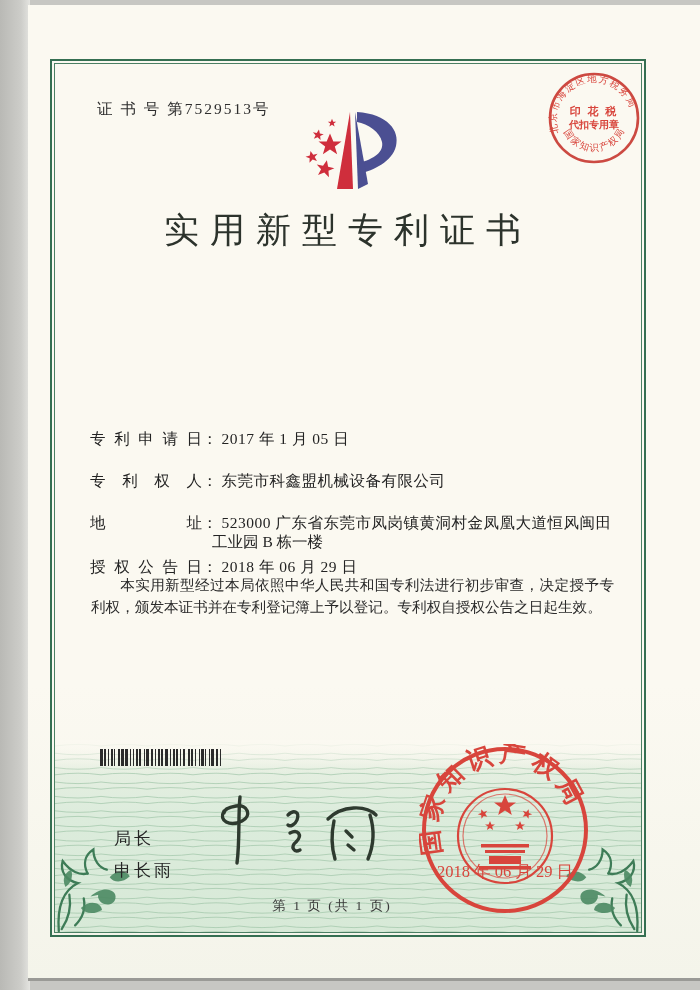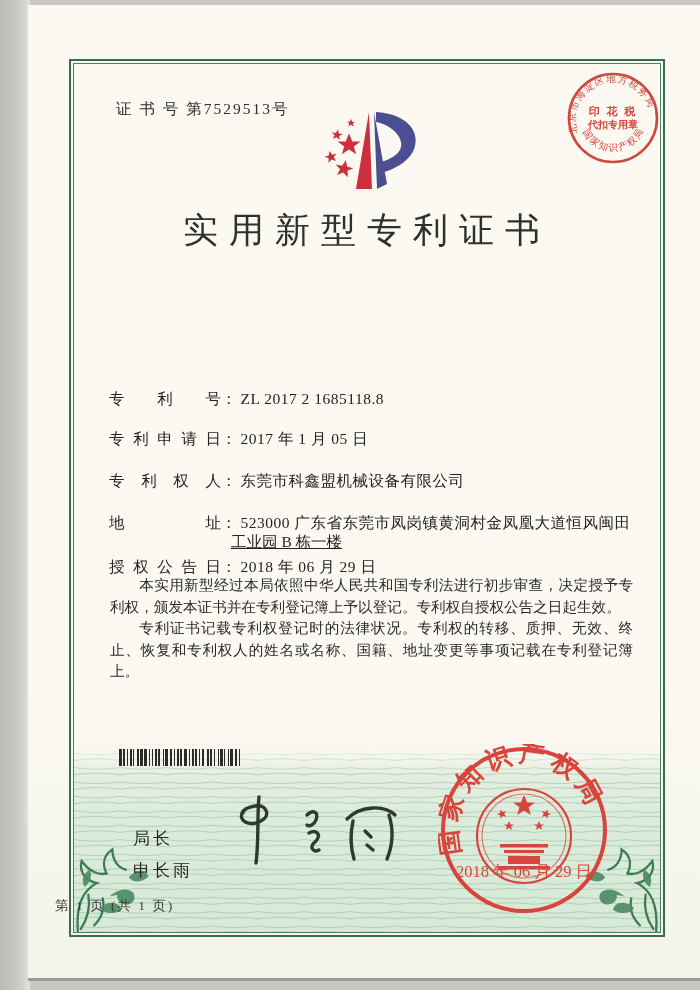--- a/index.html
+++ b/index.html
@@ -10,21 +10,21 @@
   }
   .scan-edge-left{position:absolute;left:0;top:0;width:30px;height:990px;
     background:linear-gradient(90deg,#b9b9b5,#cdcdc9 70%,#e4e4e0);}
   .page{
     position:absolute;left:28px;top:5px;width:672px;height:973px;
     background:linear-gradient(180deg,#fbf9f1 0%,#fbf9f1 70%,#f4f4ea 100%);
     box-shadow:0 3px 0 #9a9a96;
   }
   .frame{
     position:absolute;left:22px;top:54px;width:596px;height:878px;
-    border:2px solid #356f52;box-sizing:border-box;margin-left:19px;
+    border:2px solid #356f52;box-sizing:border-box;
   }
   .frame-inner{position:absolute;inset:2px;border:1px solid #4b8064;pointer-events:none;}
   
   .band{position:absolute;left:3px;right:3px;bottom:3px;height:192px;overflow:hidden;
     background:linear-gradient(180deg,rgba(214,232,214,0) 0%,rgba(214,232,214,.55) 14%,#dcecdc 40%,#d7e9d7 100%);}
   .band svg{position:absolute;inset:0;}
   .band-fade{position:absolute;left:0;right:0;top:0;height:34px;
     background:linear-gradient(180deg,#fbf9f1,rgba(251,249,241,0));}
   .corner{position:absolute;bottom:2px;width:96px;height:96px;}
   .corner.left{left:2px;}
@@ -34,40 +34,40 @@
   
   .logo{position:absolute;left:248px;top:46px;width:104px;height:96px;}
   
   .title{position:absolute;left:0;right:0;top:146px;text-align:center;
     font-size:35px;color:#2c332c;letter-spacing:11px;font-weight:500;white-space:nowrap;}
   
   .frow{position:absolute;left:38px;font-size:15.5px;color:#232323;white-space:nowrap;}
   .flabel{display:inline-block;width:112px;text-align:justify;text-align-last:justify;vertical-align:bottom;}
   .fcolon{display:inline-block;margin-right:4px;}
   .fval{letter-spacing:.5px;}
-  .addr2{position:absolute;left:160px;top:471px;font-size:15.5px;color:#232323;text-decoration:underline;}
+  .addr2{position:absolute;left:160px;top:471px;font-size:15.5px;color:#232323;}
   .grant-no{position:absolute;left:312px;top:0;}
   
   .body-text{position:absolute;left:39px;top:514px;width:523px;
     font-size:14.6px;line-height:21.6px;color:#2a2a2a;text-align:justify;}
   .body-text p{margin:0;text-indent:2em;}
   
   .barcode{position:absolute;left:48px;top:688px;width:172px;height:17px;display:flex;align-items:stretch;}
   .barcode span{display:block;height:100%;}
   
   .sig-title{position:absolute;left:62px;top:766px;font-size:17px;letter-spacing:3px;color:#262626;
     font-family:"Liberation Sans","DejaVu Sans",sans-serif;}
   .sig-name{position:absolute;left:62px;top:798px;font-size:17px;letter-spacing:3px;color:#262626;
     font-family:"Liberation Sans","DejaVu Sans",sans-serif;}
   .signature-svg{position:absolute;left:158px;top:728px;width:180px;height:90px;}
   
   .big-seal{position:absolute;left:367px;top:683px;width:172px;height:172px;}
   .tax-stamp{position:absolute;left:491px;top:6px;width:102px;height:102px;}
   
-  .footer-page{position:absolute;left:0;right:0;top:836px;
+  .footer-page{position:absolute;left:0;right:0;top:836px;text-align:center;
     font-size:13.5px;color:#3a3a3a;letter-spacing:2px;transform:translateX(-16px);}
   .seal-text{fill:#d8453c;font-family:"Liberation Serif","DejaVu Serif",serif;}
 </style>
 </head>
 <body>
 
 <div class="scan-edge-left"></div>
 
 <div class="page">
   <div class="frame">
@@ -147,40 +147,36 @@
         <polygon transform="translate(30,38) scale(1.15)" points="0,-10 2.9,-3.1 10,-3.1 4.2,1.2 6.2,8.1 0,4 -6.2,8.1 -4.2,1.2 -10,-3.1 -2.9,-3.1"></polygon>
         <polygon transform="translate(25,62) scale(0.9) rotate(12)" points="0,-10 2.9,-3.1 10,-3.1 4.2,1.2 6.2,8.1 0,4 -6.2,8.1 -4.2,1.2 -10,-3.1 -2.9,-3.1"></polygon>
         <polygon transform="translate(12,50) scale(0.62) rotate(-14)" points="0,-10 2.9,-3.1 10,-3.1 4.2,1.2 6.2,8.1 0,4 -6.2,8.1 -4.2,1.2 -10,-3.1 -2.9,-3.1"></polygon>
         <polygon transform="translate(18,28) scale(0.55) rotate(10)" points="0,-10 2.9,-3.1 10,-3.1 4.2,1.2 6.2,8.1 0,4 -6.2,8.1 -4.2,1.2 -10,-3.1 -2.9,-3.1"></polygon>
         <polygon transform="translate(32,16) scale(0.42)" points="0,-10 2.9,-3.1 10,-3.1 4.2,1.2 6.2,8.1 0,4 -6.2,8.1 -4.2,1.2 -10,-3.1 -2.9,-3.1"></polygon>
       </g>
     </svg>
 
     <div class="title">实用新型专利证书</div>
 
-    <div class="frow" style="top:328px">
-      <span class="flabel">专利号</span><span class="fcolon">：</span><span class="fval">ZL 2017 2 1685118.8</span>
-    </div>
     <div class="frow" style="top:368px">
       <span class="flabel">专利申请日</span><span class="fcolon">：</span><span class="fval">2017 年 1 月 05 日</span>
     </div>
     <div class="frow" style="top:410px">
       <span class="flabel">专利权人</span><span class="fcolon">：</span><span class="fval">东莞市科鑫盟机械设备有限公司</span>
     </div>
     <div class="frow" style="top:452px">
       <span class="flabel">地址</span><span class="fcolon">：</span><span class="fval">523000 广东省东莞市凤岗镇黄洞村金凤凰大道恒风闽田</span>
     </div>
     <div class="addr2">工业园 B 栋一楼</div>
     <div class="frow" style="top:496px;width:540px">
       <span class="flabel">授权公告日</span><span class="fcolon">：</span><span class="fval">2018 年 06 月 29 日</span>
     </div>
 
     <div class="body-text">
       <p>本实用新型经过本局依照中华人民共和国专利法进行初步审查，决定授予专利权，颁发本证书并在专利登记簿上予以登记。专利权自授权公告之日起生效。</p>
-      <p>专利证书记载专利权登记时的法律状况。专利权的转移、质押、无效、终止、恢复和专利权人的姓名或名称、国籍、地址变更等事项记载在专利登记簿上。</p>
     </div>
 
     <div class="barcode" id="barcode">
         <span style="width: 2.5px; background: rgb(43, 43, 43);"></span>
         <span style="width: 1.25px; background: transparent;"></span>
         <span style="width: 2.5px; background: rgb(43, 43, 43);"></span>
         <span style="width: 1.25px; background: transparent;"></span>
         <span style="width: 1.25px; background: rgb(43, 43, 43);"></span>
         <span style="width: 2.5px; background: transparent;"></span>
         <span style="width: 1.25px; background: rgb(43, 43, 43);"></span>

